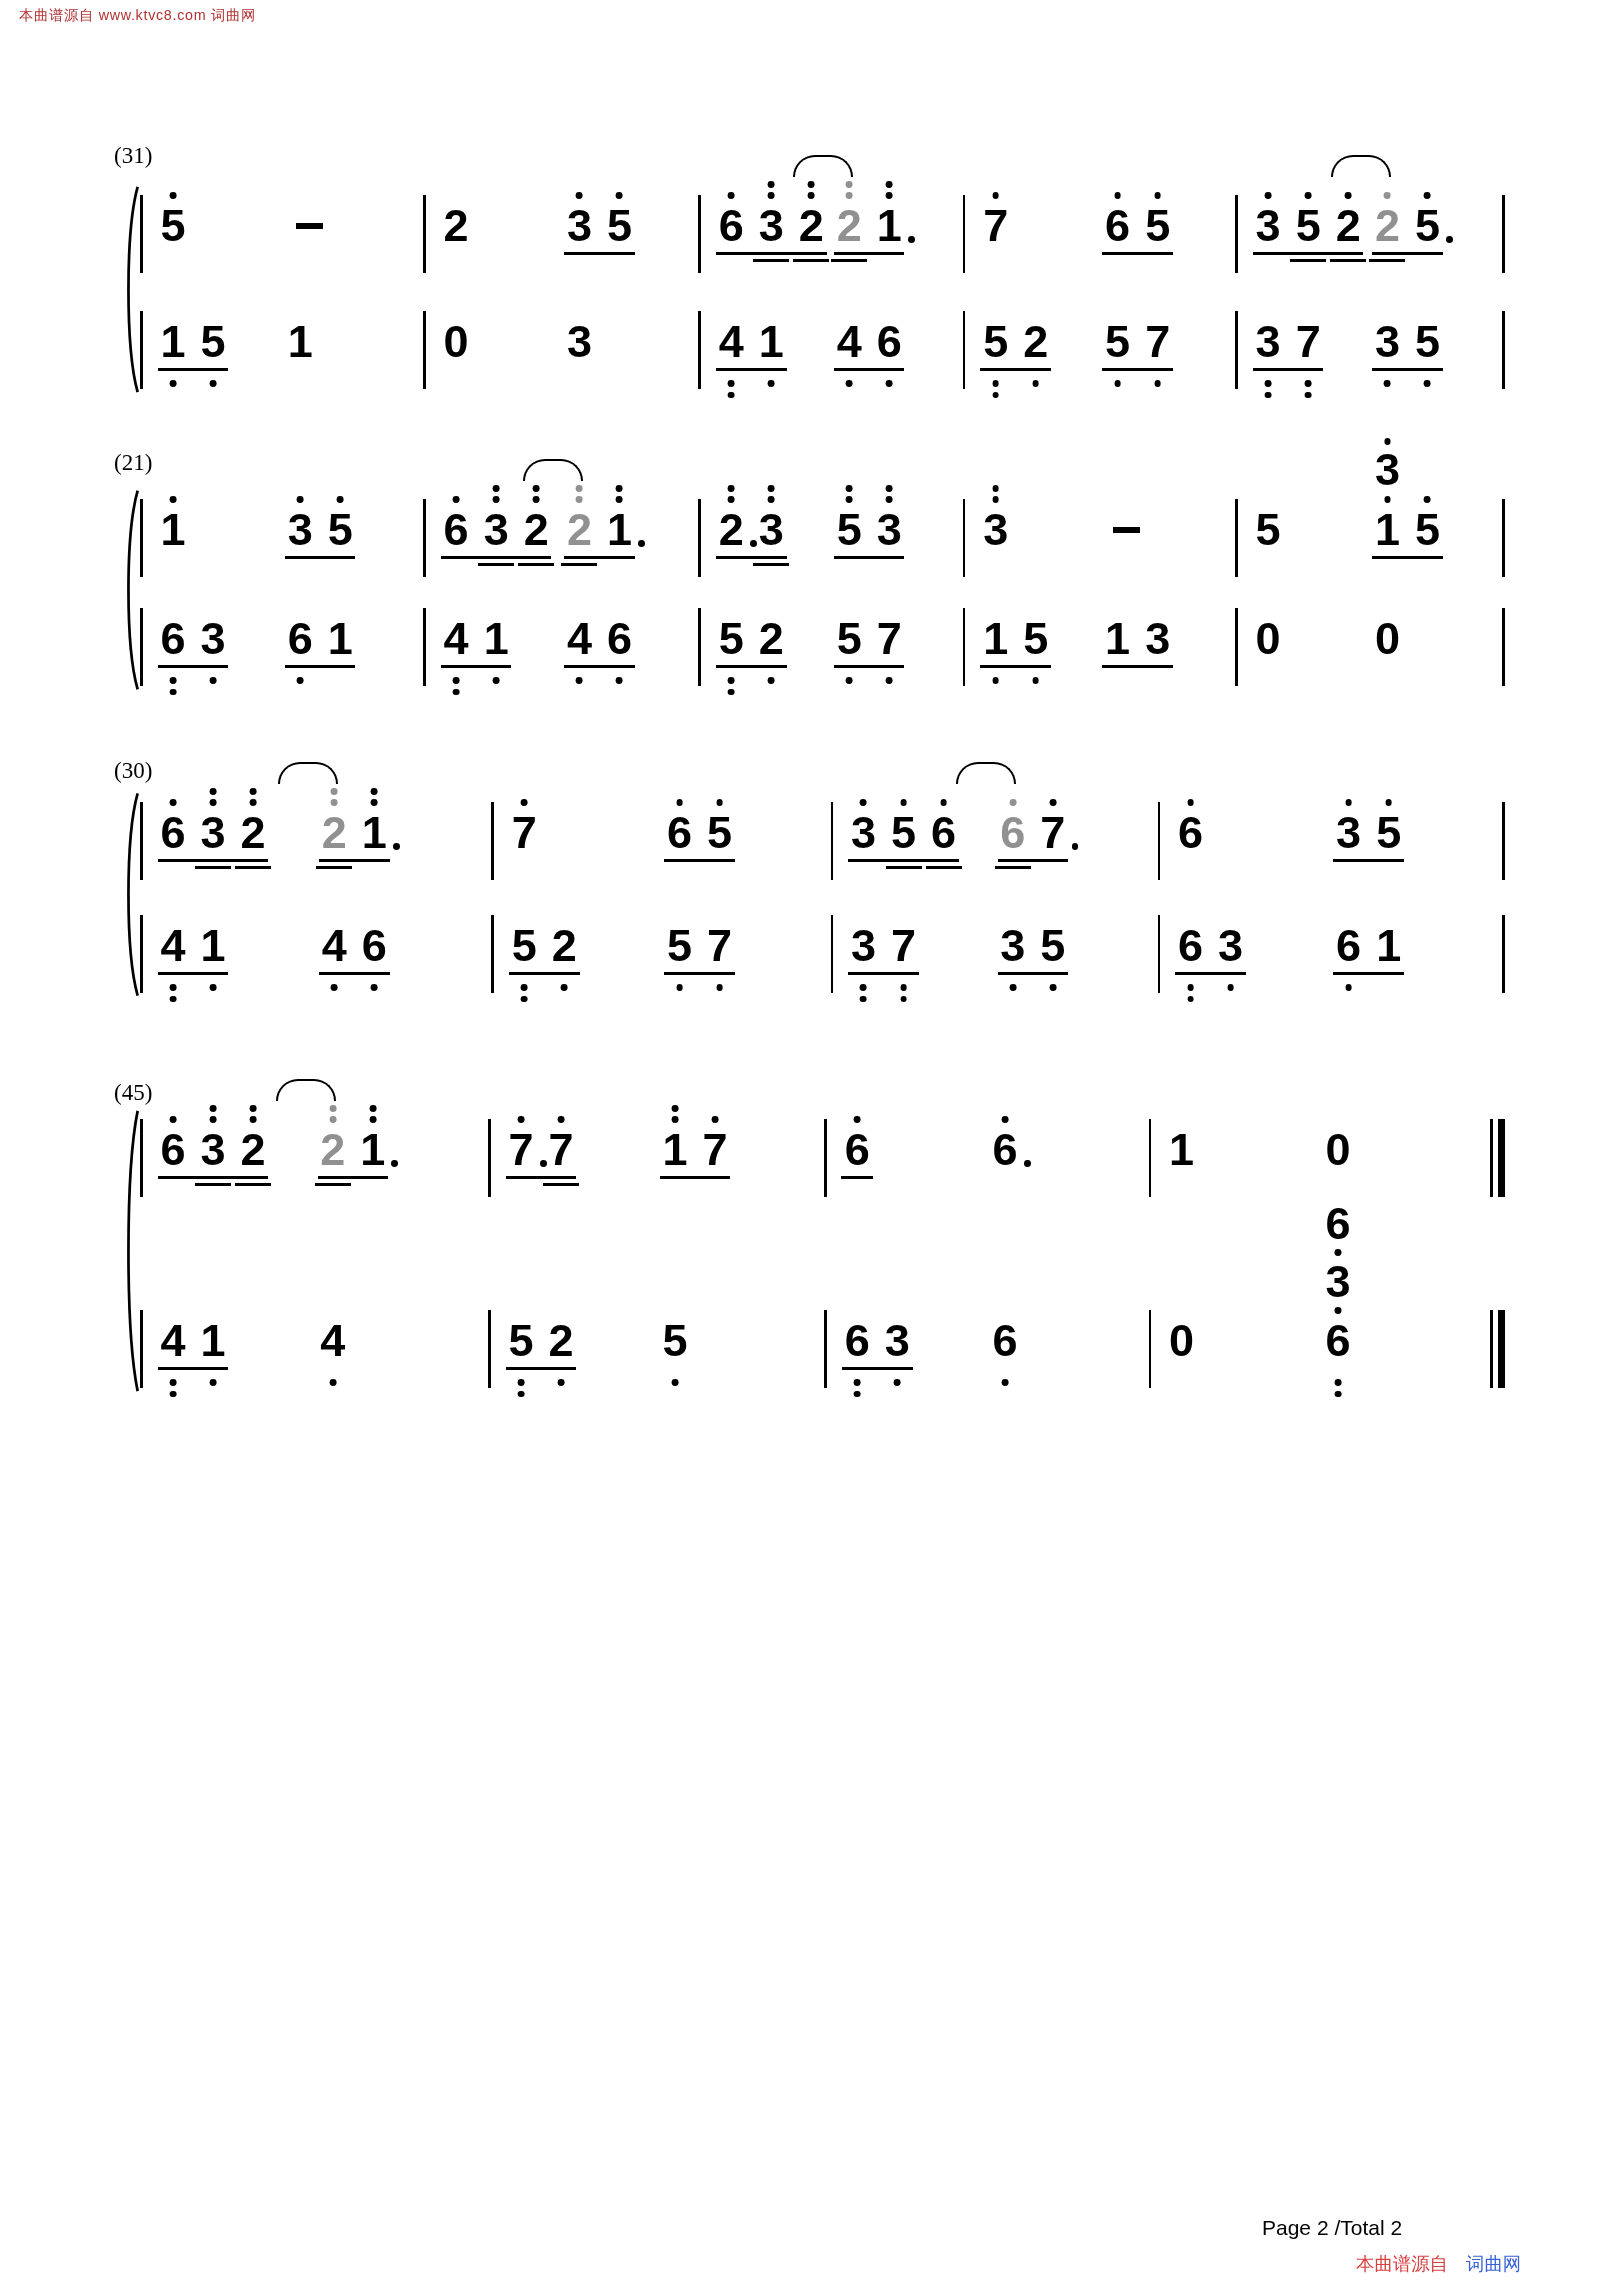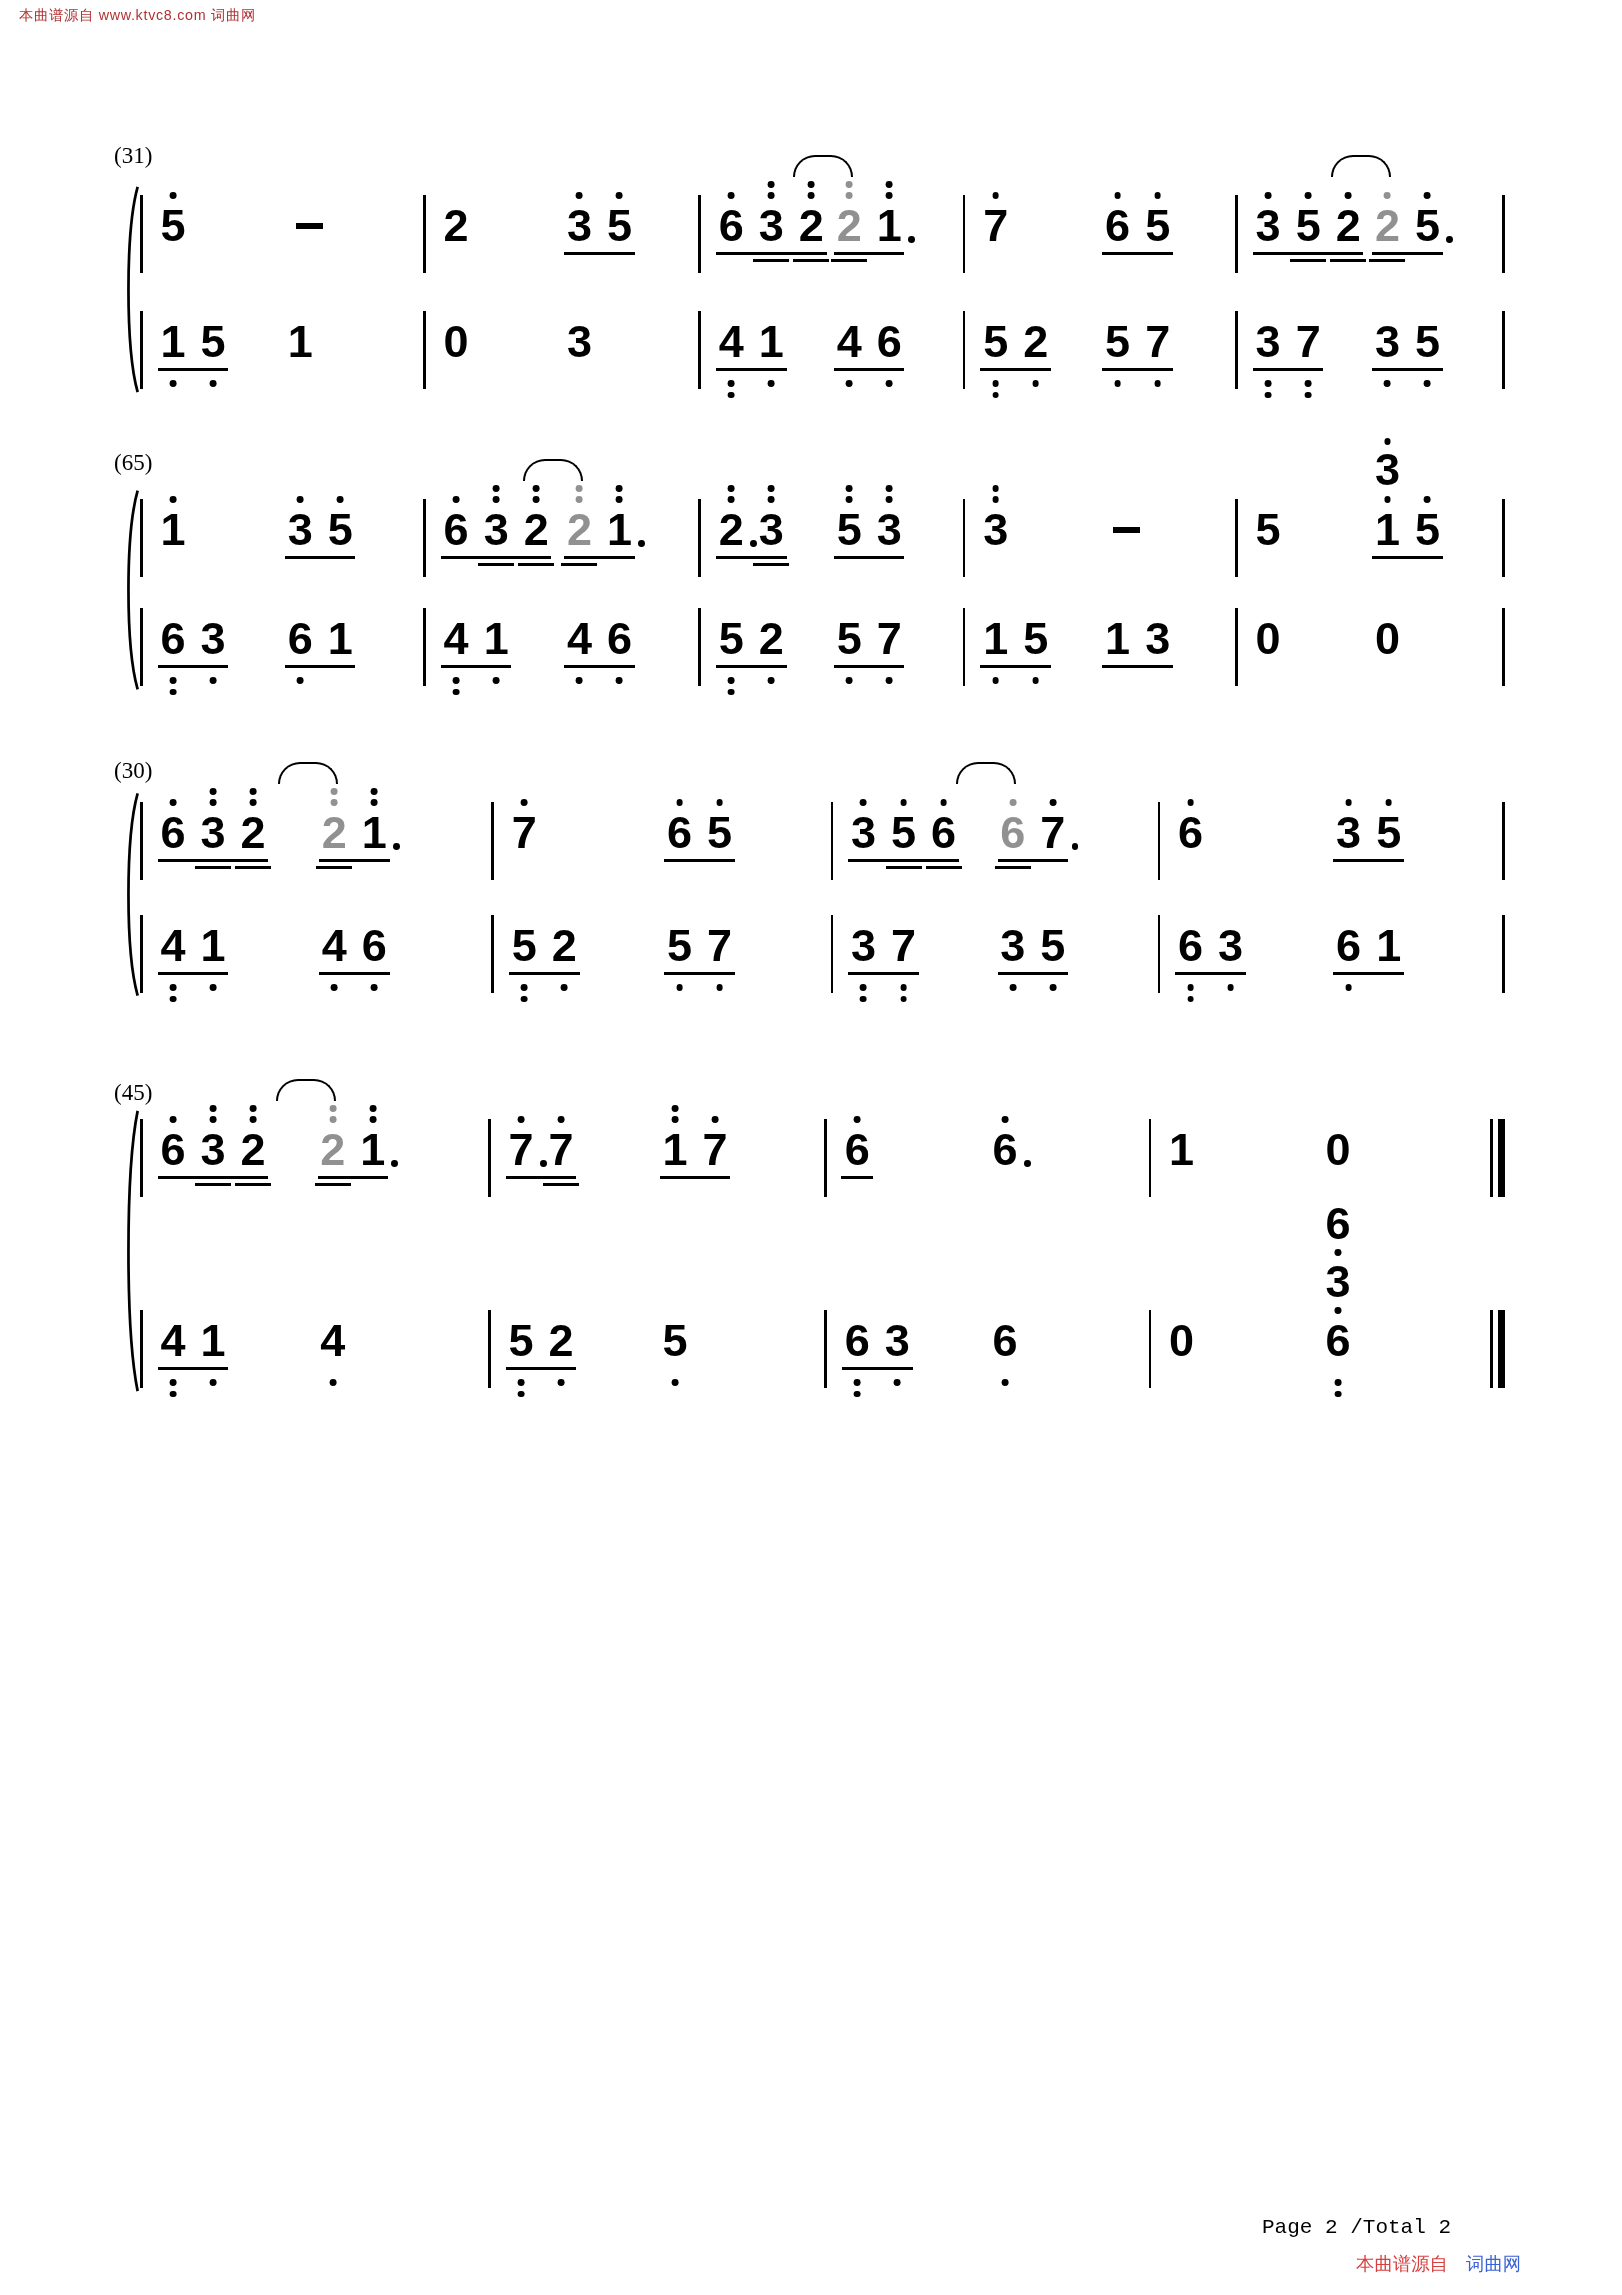--- a/index.html
+++ b/index.html
@@ -28,21 +28,21 @@
          display:flex;flex-direction:column;align-items:center;row-gap:5.5px;padding-bottom:4.8px;}
   .dots.below{position:absolute;top:60px;left:50%;transform:translateX(-50%);}
   .stk{display:flex;flex-direction:column;align-items:center;row-gap:4.1px;color:#000;}
   .sdigit{font-size:45px;line-height:42px;font-weight:700;}
   .b1{position:absolute;left:-3.4px;right:-3.4px;top:48px;height:3.4px;background:#000;}
   .b2{position:absolute;left:-5.5px;right:-5.5px;top:55px;height:3.4px;background:#000;}
   .aug{position:absolute;right:-13px;bottom:5.5px;width:6.8px;height:6.8px;border-radius:50%;background:#000;}
   .tie{position:absolute;left:-44px;top:-49px;width:60px;height:22px;border:2.7px solid #000;border-bottom:none;
        border-radius:30px 30px 0 0;box-sizing:border-box;}
   .dash{width:27px;height:6.1px;background:#000;margin-top:19px;margin-left:8.2px;flex:none;}
-  .pageinfo{position:absolute;left:1262px;top:2216px;font-size:21px;color:#000;font-family:Liberation Mono, monospace;}
+  .pageinfo{position:absolute;left:1262px;top:2216px;font-size:21px;color:#000;}
   .credit{position:absolute;left:1356px;top:2251px;font-size:18.4px;white-space:nowrap;}
   .cr{color:var(--cred,#d84040);}
   .cb{color:var(--cblue,#3b63d8);margin-left:13px;}
 </style>
 </head>
 <body>
 
 <div class="page">
   <div class="watermark">本曲谱源自 www.ktvc8.com 词曲网</div>
   <div id="score">
@@ -404,21 +404,21 @@
                     <div class="dt"></div>
                   </div>
                 </div>
               </div>
             </div>
           </div>
           <div class="bar"></div>
         </div>
       </div>
       <div class="system" style="top: 450px;">
-        <div class="sys-label">(65)</div>
+        <div class="sys-label">(21)</div>
         <div class="brace" style="top: 39px;"><svg width="17.7" height="202" viewBox="0 0 26 296">
             <path d="M 23 2 C 5 65.12, 5 230.88, 23 294" fill="none" stroke="#000" stroke-width="4"></path>
           </svg></div>
         <div class="row" style="top: 58px;">
           <div class="bar"></div>
           <div class="measure" style="width: 20.8%;">
             <div class="beat">
               <div class="note">
                 <div class="above">
                   <div class="dots">

